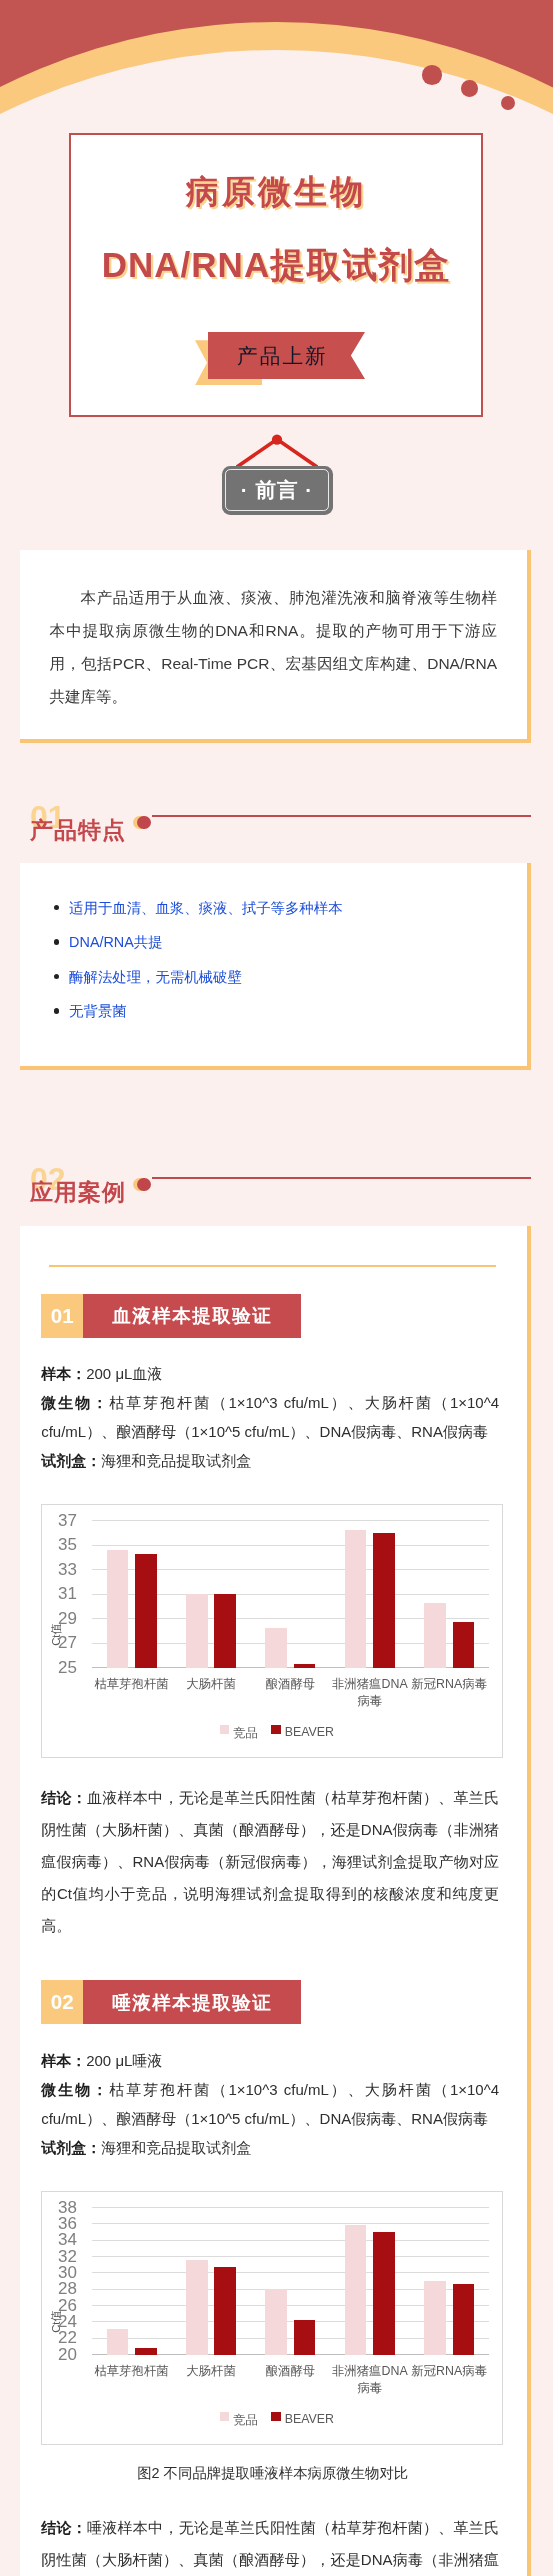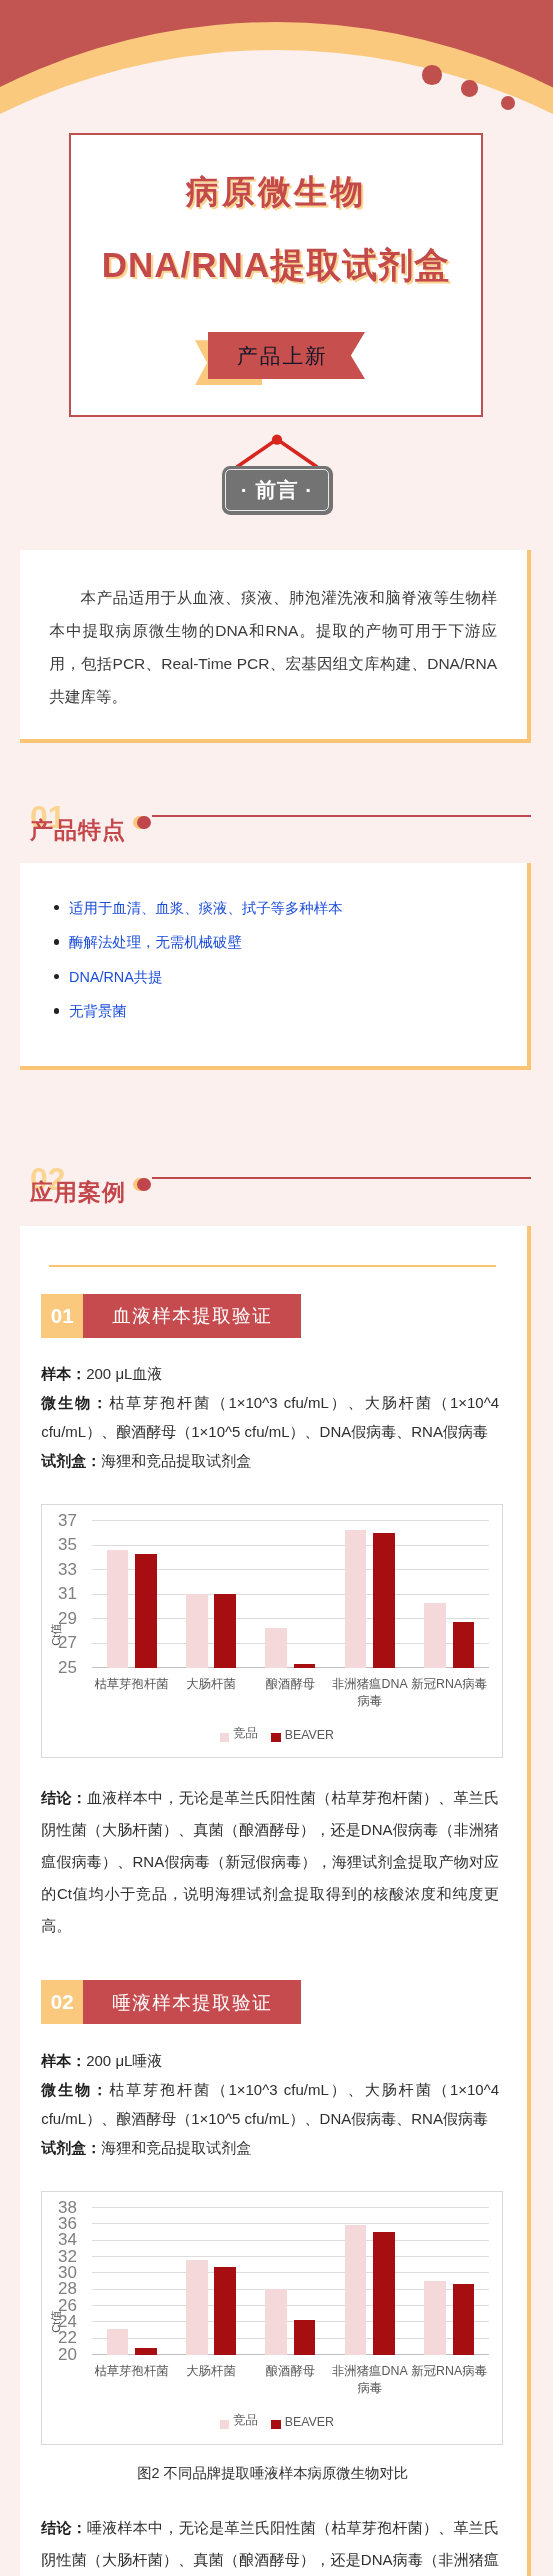--- a/index.html
+++ b/index.html
@@ -52,21 +52,21 @@
   .features-card { margin-top:16.5px; padding:36px 31px 29px; }
   .features-card ul { list-style:none; }
   .features-card li { position:relative; padding-left:18.5px; font-size:14.4px; color:#1d4ed8; margin-bottom:15.5px; }
   .features-card li::before { content:""; position:absolute; left:3.1px; top:6.2px; width:5.7px; height:5.7px; border-radius:50%; background:#222; }
 
   
   .cases-card { margin-top:17.5px; padding:26px 12.4px 46px 11.3px; }
   .case-divider { height:1.5px; background:#f9c474; margin:13.4px 18.5px 0; }
   .case-tag { display:flex; margin:27px 0 0 10.3px; height:44px; }
   .tag-num { width:42px; background:#fac97d; color:#fff; font-size:20.6px; font-weight:bold; display:flex; align-items:center; justify-content:center; }
-  .tag-title { background:#c64b4f; color:#fff; font-size:18.5px; font-weight:normal; letter-spacing:1.5px; display:flex; align-items:center; padding:0 29px; }
+  .tag-title { background:#c64b4f; color:#fff; font-size:18.5px; font-weight:bold; letter-spacing:1.5px; display:flex; align-items:center; padding:0 29px; }
   .case-info { margin:21.6px 15.5px 0 10.3px; font-size:15px; line-height:29px; text-align:justify; color:#2f2f2f; }
   .case-info b, .concl b { font-weight:bold; color:#1f1f1f; }
   .concl { margin:24px 15.5px 0 10.3px; font-size:15px; line-height:32px; text-align:justify; color:#2f2f2f; }
   .fig-caption { margin-top:13.4px; text-align:center; font-size:14.4px; line-height:29px; color:#2f2f2f; }
 
   
   .chart-box { margin:29px 11.3px 0 10.3px; border:0.5px solid #d9d9d9; background:#fff; padding:15.5px 13.4px 8.2px 5.2px; }
   .chart-inner { display:flex; }
   .ylab { width:17.5px; display:flex; align-items:center; justify-content:center; }
   .ylab span { transform:rotate(-90deg); white-space:nowrap; font-size:11.3px; color:#595959; }
@@ -75,21 +75,21 @@
   .ticks { position:relative; width:27px; }
   .tick { position:absolute; right:15px; transform:translateY(50%); font-size:17px; color:#7f7f7f;margin-top:41px; }
   .plot { position:relative; flex:1; display:flex; justify-content:space-around; align-items:flex-end; }
   .grid { position:absolute; left:0; right:0; height:0.5px; background:#dcdcdc; }
   .grid.base { background:#bfbfbf; }
   .group { position:relative; display:flex; align-items:flex-end; gap:6.7px; height:100%; }
   .bar { width:21.6px; }
   .cats { display:flex; margin-left:27px; }
   .cat { flex:1; text-align:center; font-size:12.4px; color:#595959; padding-top:8px; }
   .legend { display:flex; justify-content:center; gap:13.4px; margin:15.5px 0 7.2px; font-size:12.4px; color:#595959; }
-  .legend .li { display:flex; align-items:flex-end; gap:4.1px; }
+  .legend .li { display:flex; align-items:flex-start; gap:4.1px; }
   .legend .sw { width:9.3px; height:9.3px; display:inline-block; }
 </style>
 </head>
 <body>
 
 <div class="page">
 
   <div class="hero">
     <div class="arc-yellow"></div>
     <div class="arc-pink"></div>
@@ -130,22 +130,22 @@
           <span class="ring"></span>
           <span class="coin"></span>
         </span>
       <span class="sec-line"></span>
     </div>
   </div>
 
   <div class="card features-card">
     <ul>
       <li>适用于血清、血浆、痰液、拭子等多种样本</li>
+      <li>DNA/RNA共提</li>
       <li>酶解法处理，无需机械破壁</li>
-      <li>DNA/RNA共提</li>
       <li>无背景菌</li>
     </ul>
   </div>
 
   <div class="sec-head" style="margin-top:93px;">
     <span class="sec-num">02</span>
     <div class="sec-title-row">
       <span class="sec-title">应用案例</span>
       <span class="orn">
           <span class="ring"></span>

